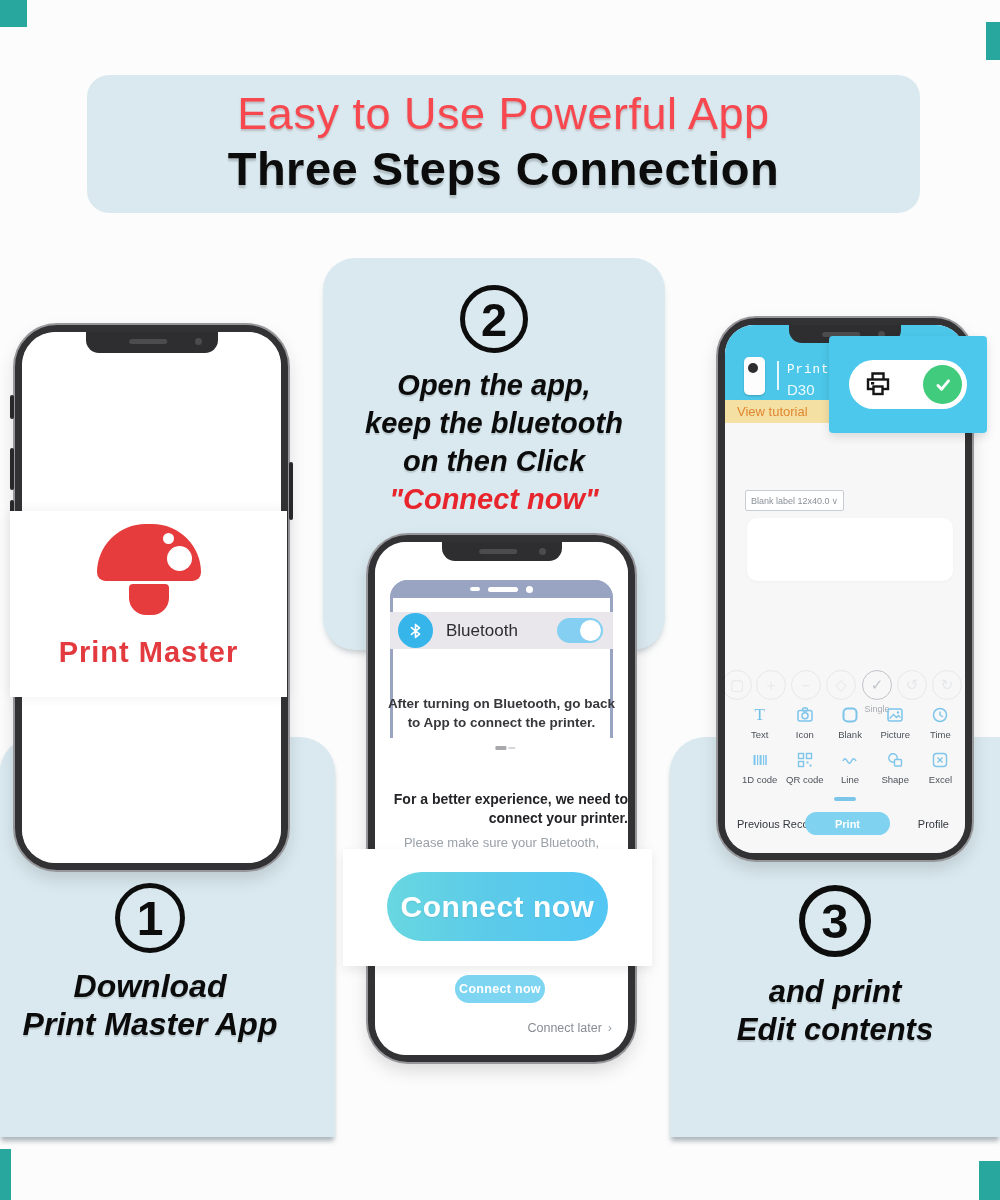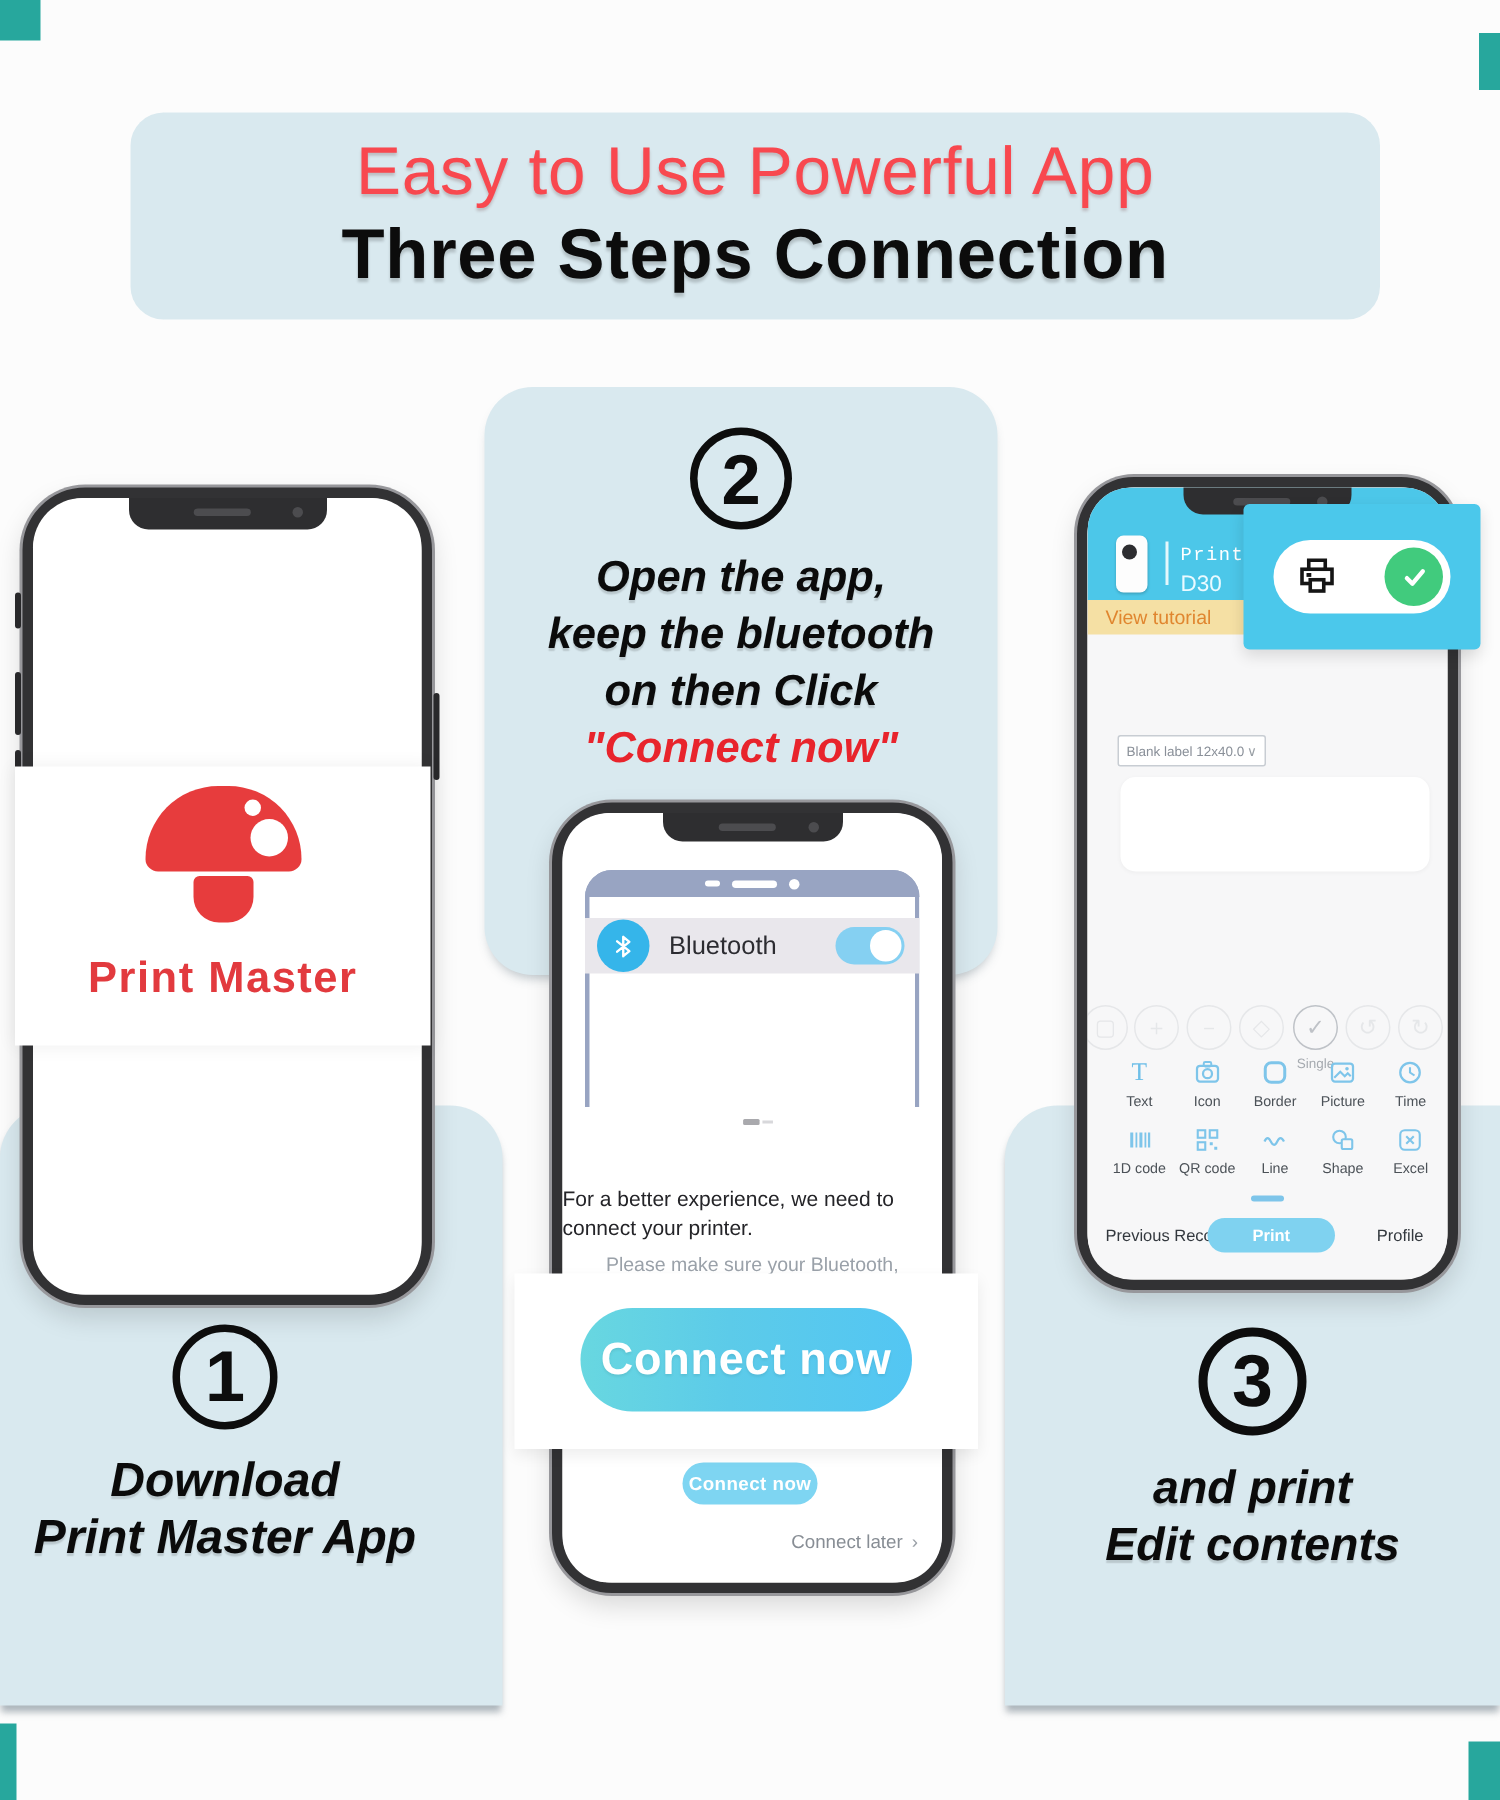--- a/index.html
+++ b/index.html
@@ -96,22 +96,22 @@
   .bt-label { margin-left:13px; font-size:17px; color:#2c2c31; }
   .toggle { position:absolute; right:10px; width:46px; height:25px; border-radius:13px; background:#85d0f2; }
   .toggle .knob { position:absolute; right:2px; top:2px; width:21px; height:21px;
                   border-radius:50%; background:#fff; }
   .p2-note1 { position:absolute; left:0; top:152px; width:100%; text-align:center;
               font-size:13.5px; font-weight:700; color:#38383c; line-height:19px; }
   .p2-dash { position:absolute; left:50%; top:204px; transform:translateX(-60%);
              width:11px; height:4px; background:#a9a9ad; border-radius:1px; }
   .p2-dash2 { position:absolute; left:50%; top:205px; transform:translateX(90%);
              width:7px; height:2px; background:#d8d8db; }
-  .p2-note2 { position:absolute; left:0; top:248px; width:100%; text-align:left;
-              font-size:14px; font-weight:400; color:#242428; line-height:19px; }
+  .p2-note2 { position:absolute; left:0; top:248px; width:100%; text-align:right;
+              font-size:14px; font-weight:700; color:#242428; line-height:19px; }
   .p2-note3 { position:absolute; left:0; top:293px; width:100%; text-align:center;
               font-size:13px; color:#9aa1a9; }
   .p2-smallbtn { position:absolute; left:80px; top:433px; width:90px; height:28px;
                  border-radius:14px; background:#7ed5f2; color:#fff; font-size:12.5px;
                  font-weight:700; display:flex; align-items:center; justify-content:center;
                  letter-spacing:.3px; }
   .p2-later { position:absolute; right:16px; top:479px; font-size:12.5px; color:#878d94; }
   .p2-later .chev { margin-left:6px; color:#9aa0a7; }
   .p2-card { position:absolute; left:343px; top:849px; width:309px; height:117px; background:#fff;
              z-index:4; box-shadow:0 4px 10px rgba(0,0,0,.08); }
@@ -248,20 +248,24 @@
         <div class="bt-badge">
           <svg width="15" height="16" viewBox="0 0 14 14" fill="none">
             <path d="M7 1 L10.8 4.1 L3.2 10.2 M7 13 L10.8 9.9 L3.2 3.8 M7 1 V13" stroke="#ffffff" stroke-width="1.5" stroke-linecap="round" stroke-linejoin="round"></path>
           </svg>
         </div>
         <div class="bt-label">Bluetooth</div>
         <div class="toggle">
           <div class="knob"></div>
         </div>
       </div>
+      <div class="p2-note1">
+        <div>After turning on Bluetooth, go back</div>
+        <div>to App to connect the printer.</div>
+      </div>
       <div class="p2-dash"></div>
       <div class="p2-dash2"></div>
       <div class="p2-note2">
         <div>For a better experience, we need to</div>
         <div>connect your printer.</div>
       </div>
       <div class="p2-note3">Please make sure your Bluetooth,</div>
       <div class="p2-smallbtn">Connect now</div>
       <div class="p2-later">
         <span>Connect later</span><span class="chev">›</span>
@@ -316,21 +320,21 @@
             <rect x="2" y="4.5" width="14" height="10.5" rx="2" stroke="#7ec5ea" stroke-width="1.5"></rect>
             <rect x="6.5" y="2" width="5" height="3" rx="1" stroke="#7ec5ea" stroke-width="1.3"></rect>
             <circle cx="9" cy="9.8" r="3" stroke="#7ec5ea" stroke-width="1.5"></circle>
           </svg>
           <div class="tlabel">Icon</div>
         </div>
         <div class="tool">
           <svg width="18" height="18" viewBox="0 0 18 18" fill="none">
             <rect x="2.5" y="2.5" width="13" height="13" rx="4" stroke="#7ec5ea" stroke-width="2"></rect>
           </svg>
-          <div class="tlabel">Border</div>
+          <div class="tlabel">Blank</div>
         </div>
         <div class="tool">
           <svg width="18" height="18" viewBox="0 0 18 18" fill="none">
             <rect x="2" y="3" width="14" height="12" rx="2" stroke="#7ec5ea" stroke-width="1.5"></rect>
             <path d="M3.5 12.5 L7.5 8.5 L10.5 11.5 L12.5 9.5 L14.5 11.5" stroke="#7ec5ea" stroke-width="1.4" fill="none"></path>
             <circle cx="12" cy="6.5" r="1.2" fill="#7ec5ea"></circle>
           </svg>
           <div class="tlabel">Picture</div>
         </div>
         <div class="tool">

